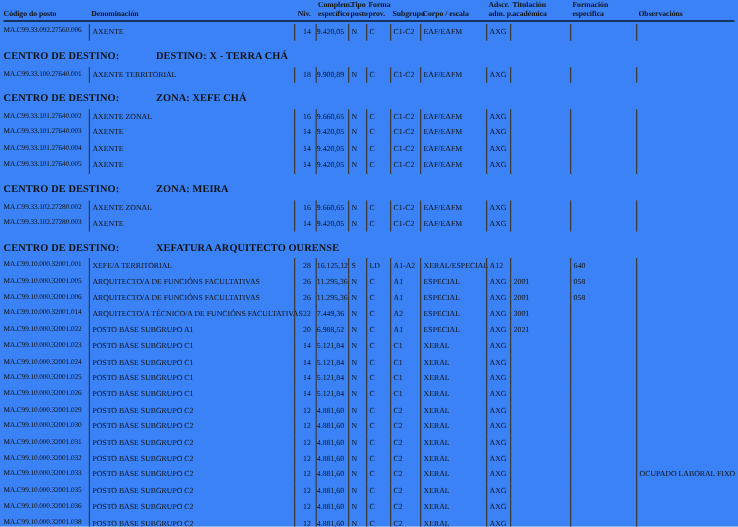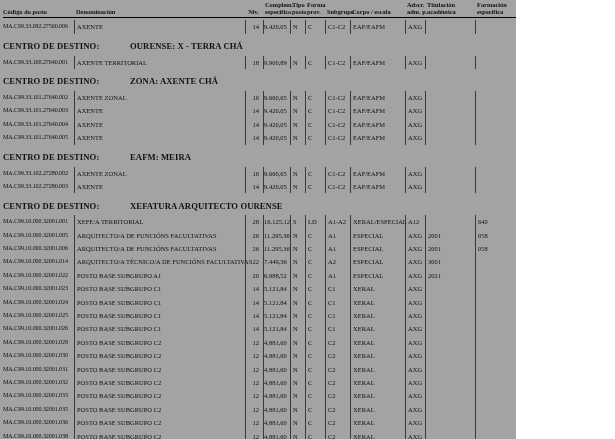--- a/index.html
+++ b/index.html
@@ -1,17 +1,17 @@
 <!DOCTYPE html>
 <html><head>
 <meta charset="utf-8">
 <style>
   html,body{margin:0;padding:0;background:#fff;}
   #page{
-    position:relative;width:516px;height:439px;background:#a3a3a3;
+    position:relative;width:615px;height:439px;background:#3b82f6;
     font-family:"Liberation Serif","DejaVu Serif",serif;color:#111;
     overflow:hidden;box-sizing:border-box;padding:2px 0 0 3px;
   }
   
   .grid{
     display:grid;
     grid-template-columns:71px 171px 18px 27px 15px 20px 25px 55px 20px 50px 55px 1fr;
     width:609px;
   }
   
@@ -103,41 +103,41 @@
       <div class="cell c-subgrupo">C1-C2</div>
       <div class="cell c-corpo">EAF/EAFM</div>
       <div class="cell c-adscr">AXG</div>
       <div class="cell c-titulacion"></div>
       <div class="cell c-formacion"></div>
       <div class="cell c-observacions"></div>
     </div>
 
     <div class="section">
       <span class="slabel">CENTRO DE DESTINO:</span>
-      <span class="svalue">OURENSE: X - TERRA CHÁ</span>
+      <span class="svalue">DESTINO: X - TERRA CHÁ</span>
     </div>
 
     <div class="grid row">
       <div class="cell first c-codigo">MA.C99.33.100.27640.001</div>
       <div class="cell c-denominacion">AXENTE TERRITORIAL</div>
       <div class="cell num c-niv">18</div>
       <div class="cell money c-complem">9.900,89</div>
       <div class="cell c-tipo">N</div>
       <div class="cell c-forma">C</div>
       <div class="cell c-subgrupo">C1-C2</div>
       <div class="cell c-corpo">EAF/EAFM</div>
       <div class="cell c-adscr">AXG</div>
       <div class="cell c-titulacion"></div>
       <div class="cell c-formacion"></div>
       <div class="cell c-observacions"></div>
     </div>
 
     <div class="section">
       <span class="slabel">CENTRO DE DESTINO:</span>
-      <span class="svalue">ZONA: AXENTE CHÁ</span>
+      <span class="svalue">ZONA: XEFE CHÁ</span>
     </div>
 
     <div class="grid row">
       <div class="cell first c-codigo">MA.C99.33.101.27640.002</div>
       <div class="cell c-denominacion">AXENTE ZONAL</div>
       <div class="cell num c-niv">16</div>
       <div class="cell money c-complem">9.660,65</div>
       <div class="cell c-tipo">N</div>
       <div class="cell c-forma">C</div>
       <div class="cell c-subgrupo">C1-C2</div>
@@ -188,21 +188,21 @@
       <div class="cell c-subgrupo">C1-C2</div>
       <div class="cell c-corpo">EAF/EAFM</div>
       <div class="cell c-adscr">AXG</div>
       <div class="cell c-titulacion"></div>
       <div class="cell c-formacion"></div>
       <div class="cell c-observacions"></div>
     </div>
 
     <div class="section">
       <span class="slabel">CENTRO DE DESTINO:</span>
-      <span class="svalue">EAFM: MEIRA</span>
+      <span class="svalue">ZONA: MEIRA</span>
     </div>
 
     <div class="grid row">
       <div class="cell first c-codigo">MA.C99.33.102.27280.002</div>
       <div class="cell c-denominacion">AXENTE ZONAL</div>
       <div class="cell num c-niv">16</div>
       <div class="cell money c-complem">9.660,65</div>
       <div class="cell c-tipo">N</div>
       <div class="cell c-forma">C</div>
       <div class="cell c-subgrupo">C1-C2</div>

